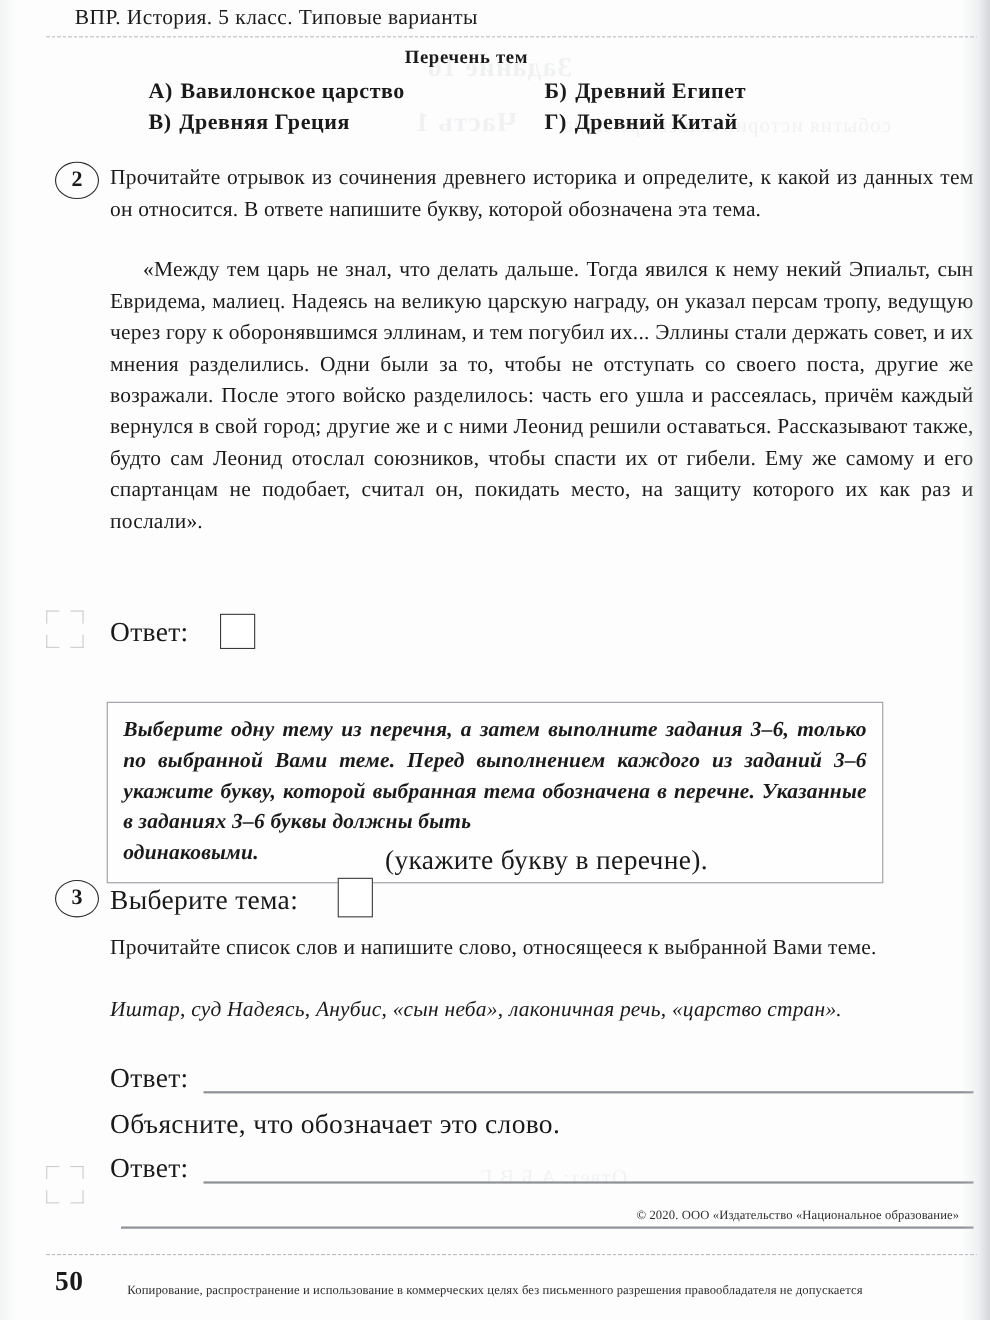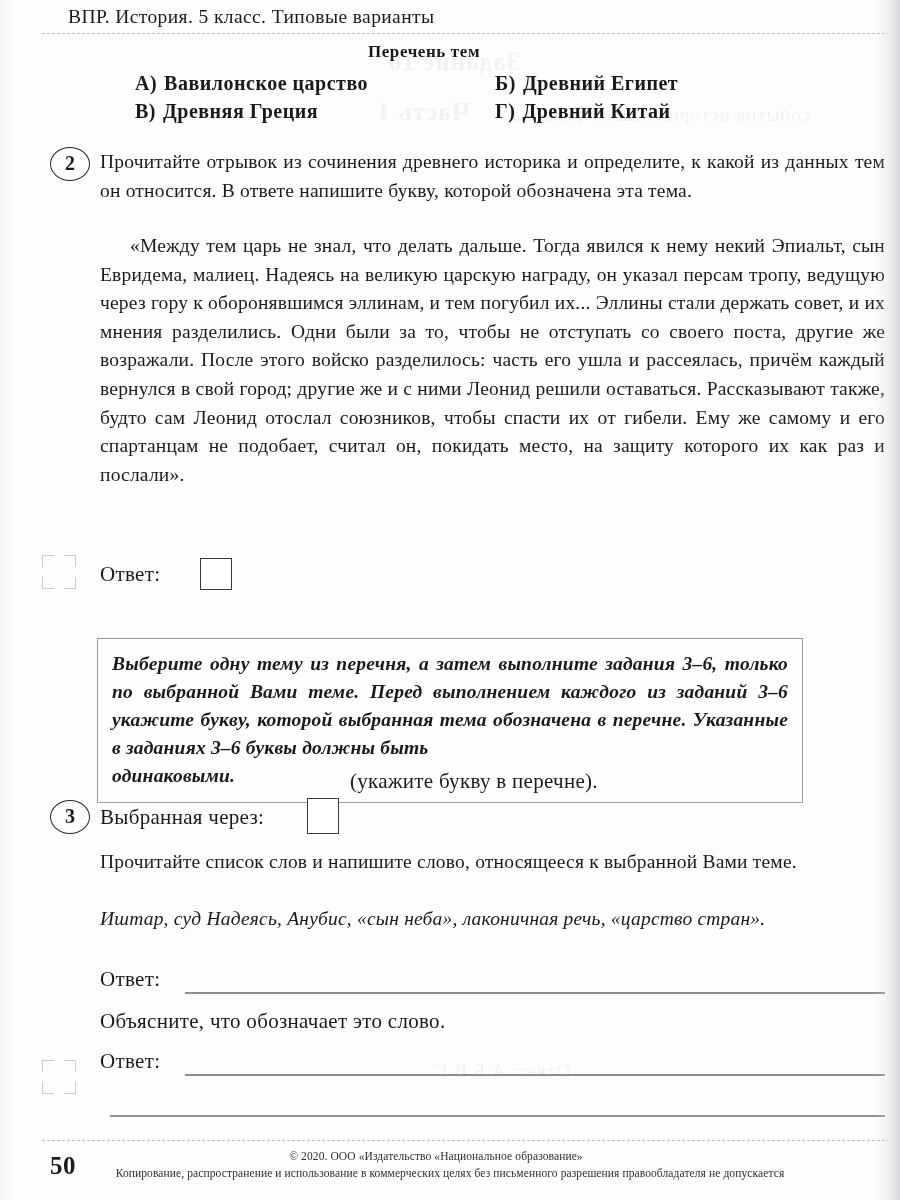--- a/index.html
+++ b/index.html
@@ -127,21 +127,21 @@
     font-size: 19.5px;
     line-height: 28.6px;
     text-align: justify;
     letter-spacing: 0.2px;
     text-indent: 30px;
   }
 
   
   .answer-label {
     position: absolute;
-    font-size: 21px;
+    font-size: 25px;
     letter-spacing: 0.3px;
   }
   .answer-box {
     position: absolute;
     border: 1.4px solid #3a3a3a;
     background: #ffffff;
   }
   .rule-line {
     position: absolute;
     height: 1.5px;
@@ -210,23 +210,23 @@
     position: absolute;
     left: 50px;
     top: 1152px;
     font-size: 25px;
     font-weight: bold;
     letter-spacing: 0.5px;
   }
   .copyright {
     position: absolute;
     left: 0;
-    top: 1150px;
+    top: 1099px;
     width: 872px;
-    text-align: center;
+    text-align: right;
     font-size: 11.5px;
     color: #2e2e2e;
     letter-spacing: 0.1px;
   }
   .copynote {
     position: absolute;
     left: 0;
     top: 1167px;
     width: 900px;
     text-align: center;
@@ -286,21 +286,21 @@
         <i class="bl"></i>
         <i class="br"></i>
     </div>
 
     <div class="framed">
       <p>Выберите одну тему из перечня, а затем выполните задания 3–6, только по выбранной Вами теме. Перед выполнением каждого из заданий 3–6 укажите букву, которой выбранная тема обозначена в перечне. Указанные в заданиях 3–6 буквы должны быть</p>
       <p>одинаковыми.</p>
     </div>
 
     <div class="tasknum" style="left:50px; top:800px;">3</div>
-    <div class="answer-label" style="left:100px; top:805px;">Выбранная через:</div>
+    <div class="answer-label" style="left:100px; top:805px;">Выберите тема:</div>
     <div class="answer-box" style="left:307px; top:798px; width:30px; height:34px;"></div>
     <div class="answer-label" style="left:350px; top:769px;">(укажите букву в перечне).</div>
 
     <div class="para" style="left:100px; top:848px; width:785px;">Прочитайте список слов и напишите слово, относящееся к выбранной Вами теме.</div>
 
     <div class="wordlist" style="left:100px; top:905px; width:790px;">Иштар, суд Надеясь, Анубис, «сын неба», лаконичная речь, «царство стран».</div>
 
     <div class="answer-label" style="left:100px; top:967px;">Ответ:</div>
     <div class="rule-line" style="left:185px; top:992px; width:700px;"></div>
 

